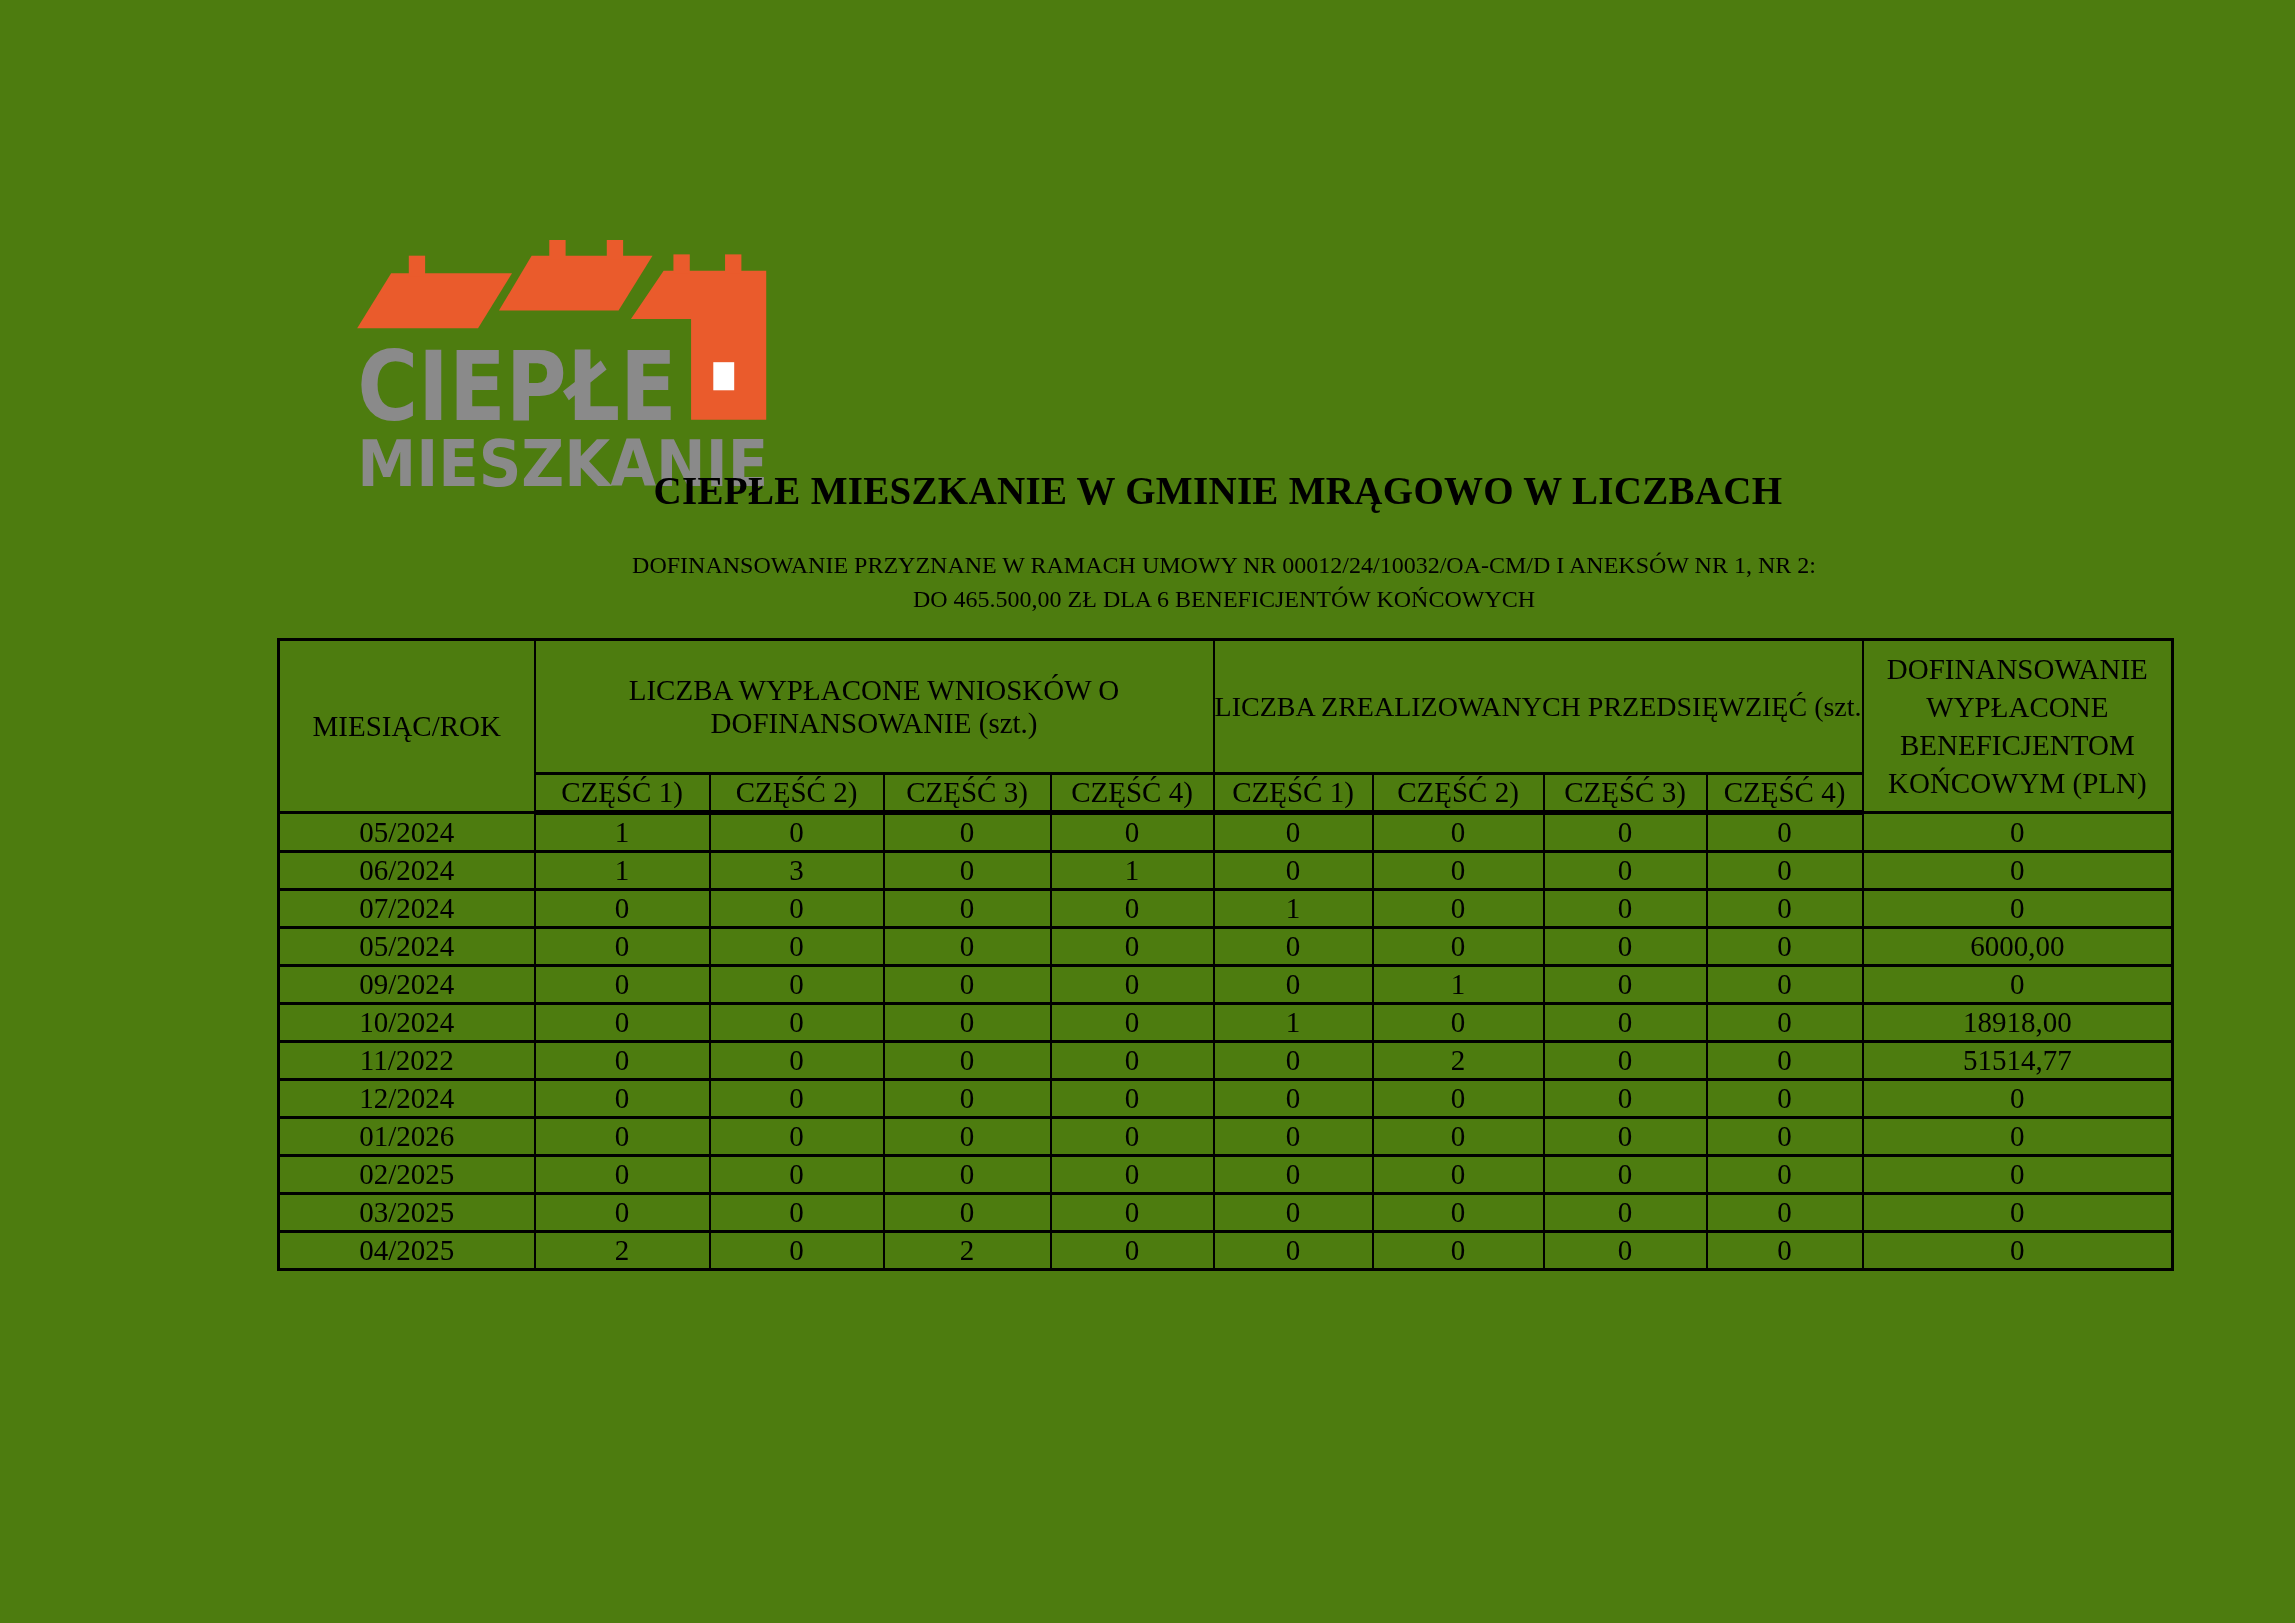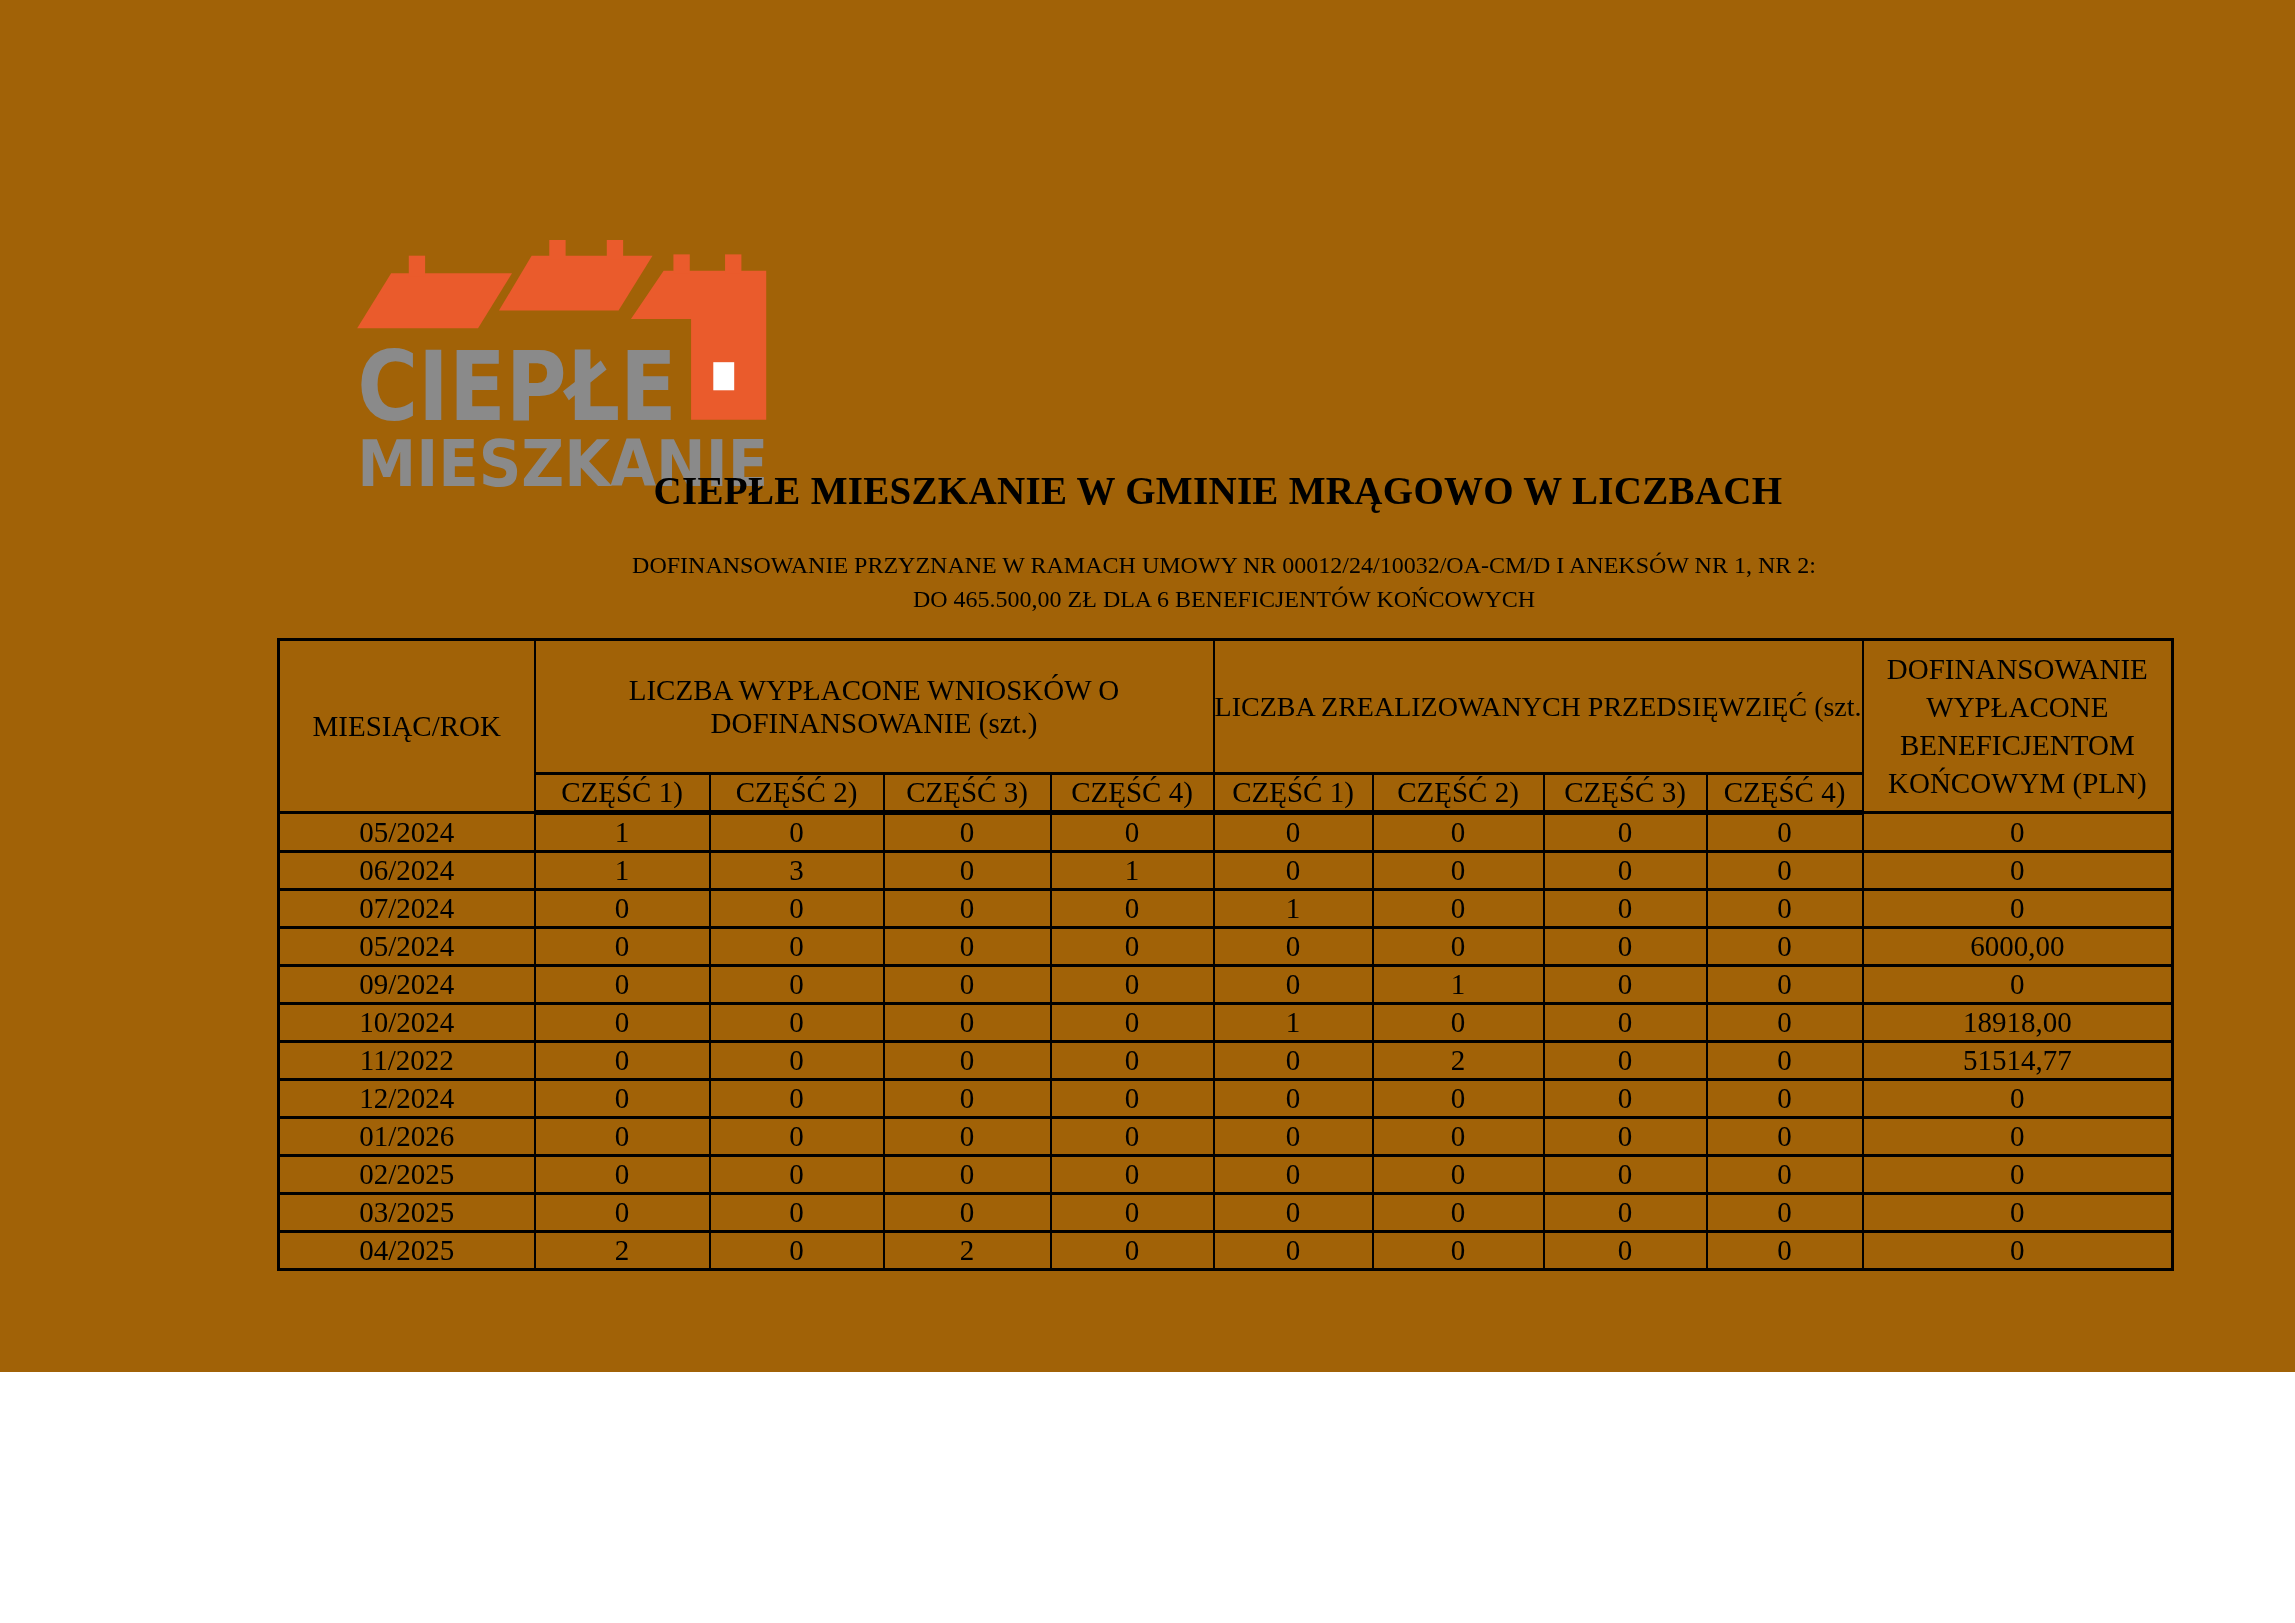--- a/index.html
+++ b/index.html
@@ -4,22 +4,22 @@
 <style>
   html, body { margin: 0; padding: 0; }
   body {
     width: 2295px; height: 1623px;
     background: #ffffff;
     font-family: "Liberation Serif", serif;
     color: #000;
   }
   .page {
     position: relative;
-    width: 2295px; height: 1372px;
-    background: #a16207;
+    width: 2295px; height: 1623px;
+    background: #4d7c0f;
     overflow: hidden;
   }
 
   
   .logo {
     position: absolute;
     left: 357px; top: 240px;
     width: 412px; height: 247px;
   }
 

